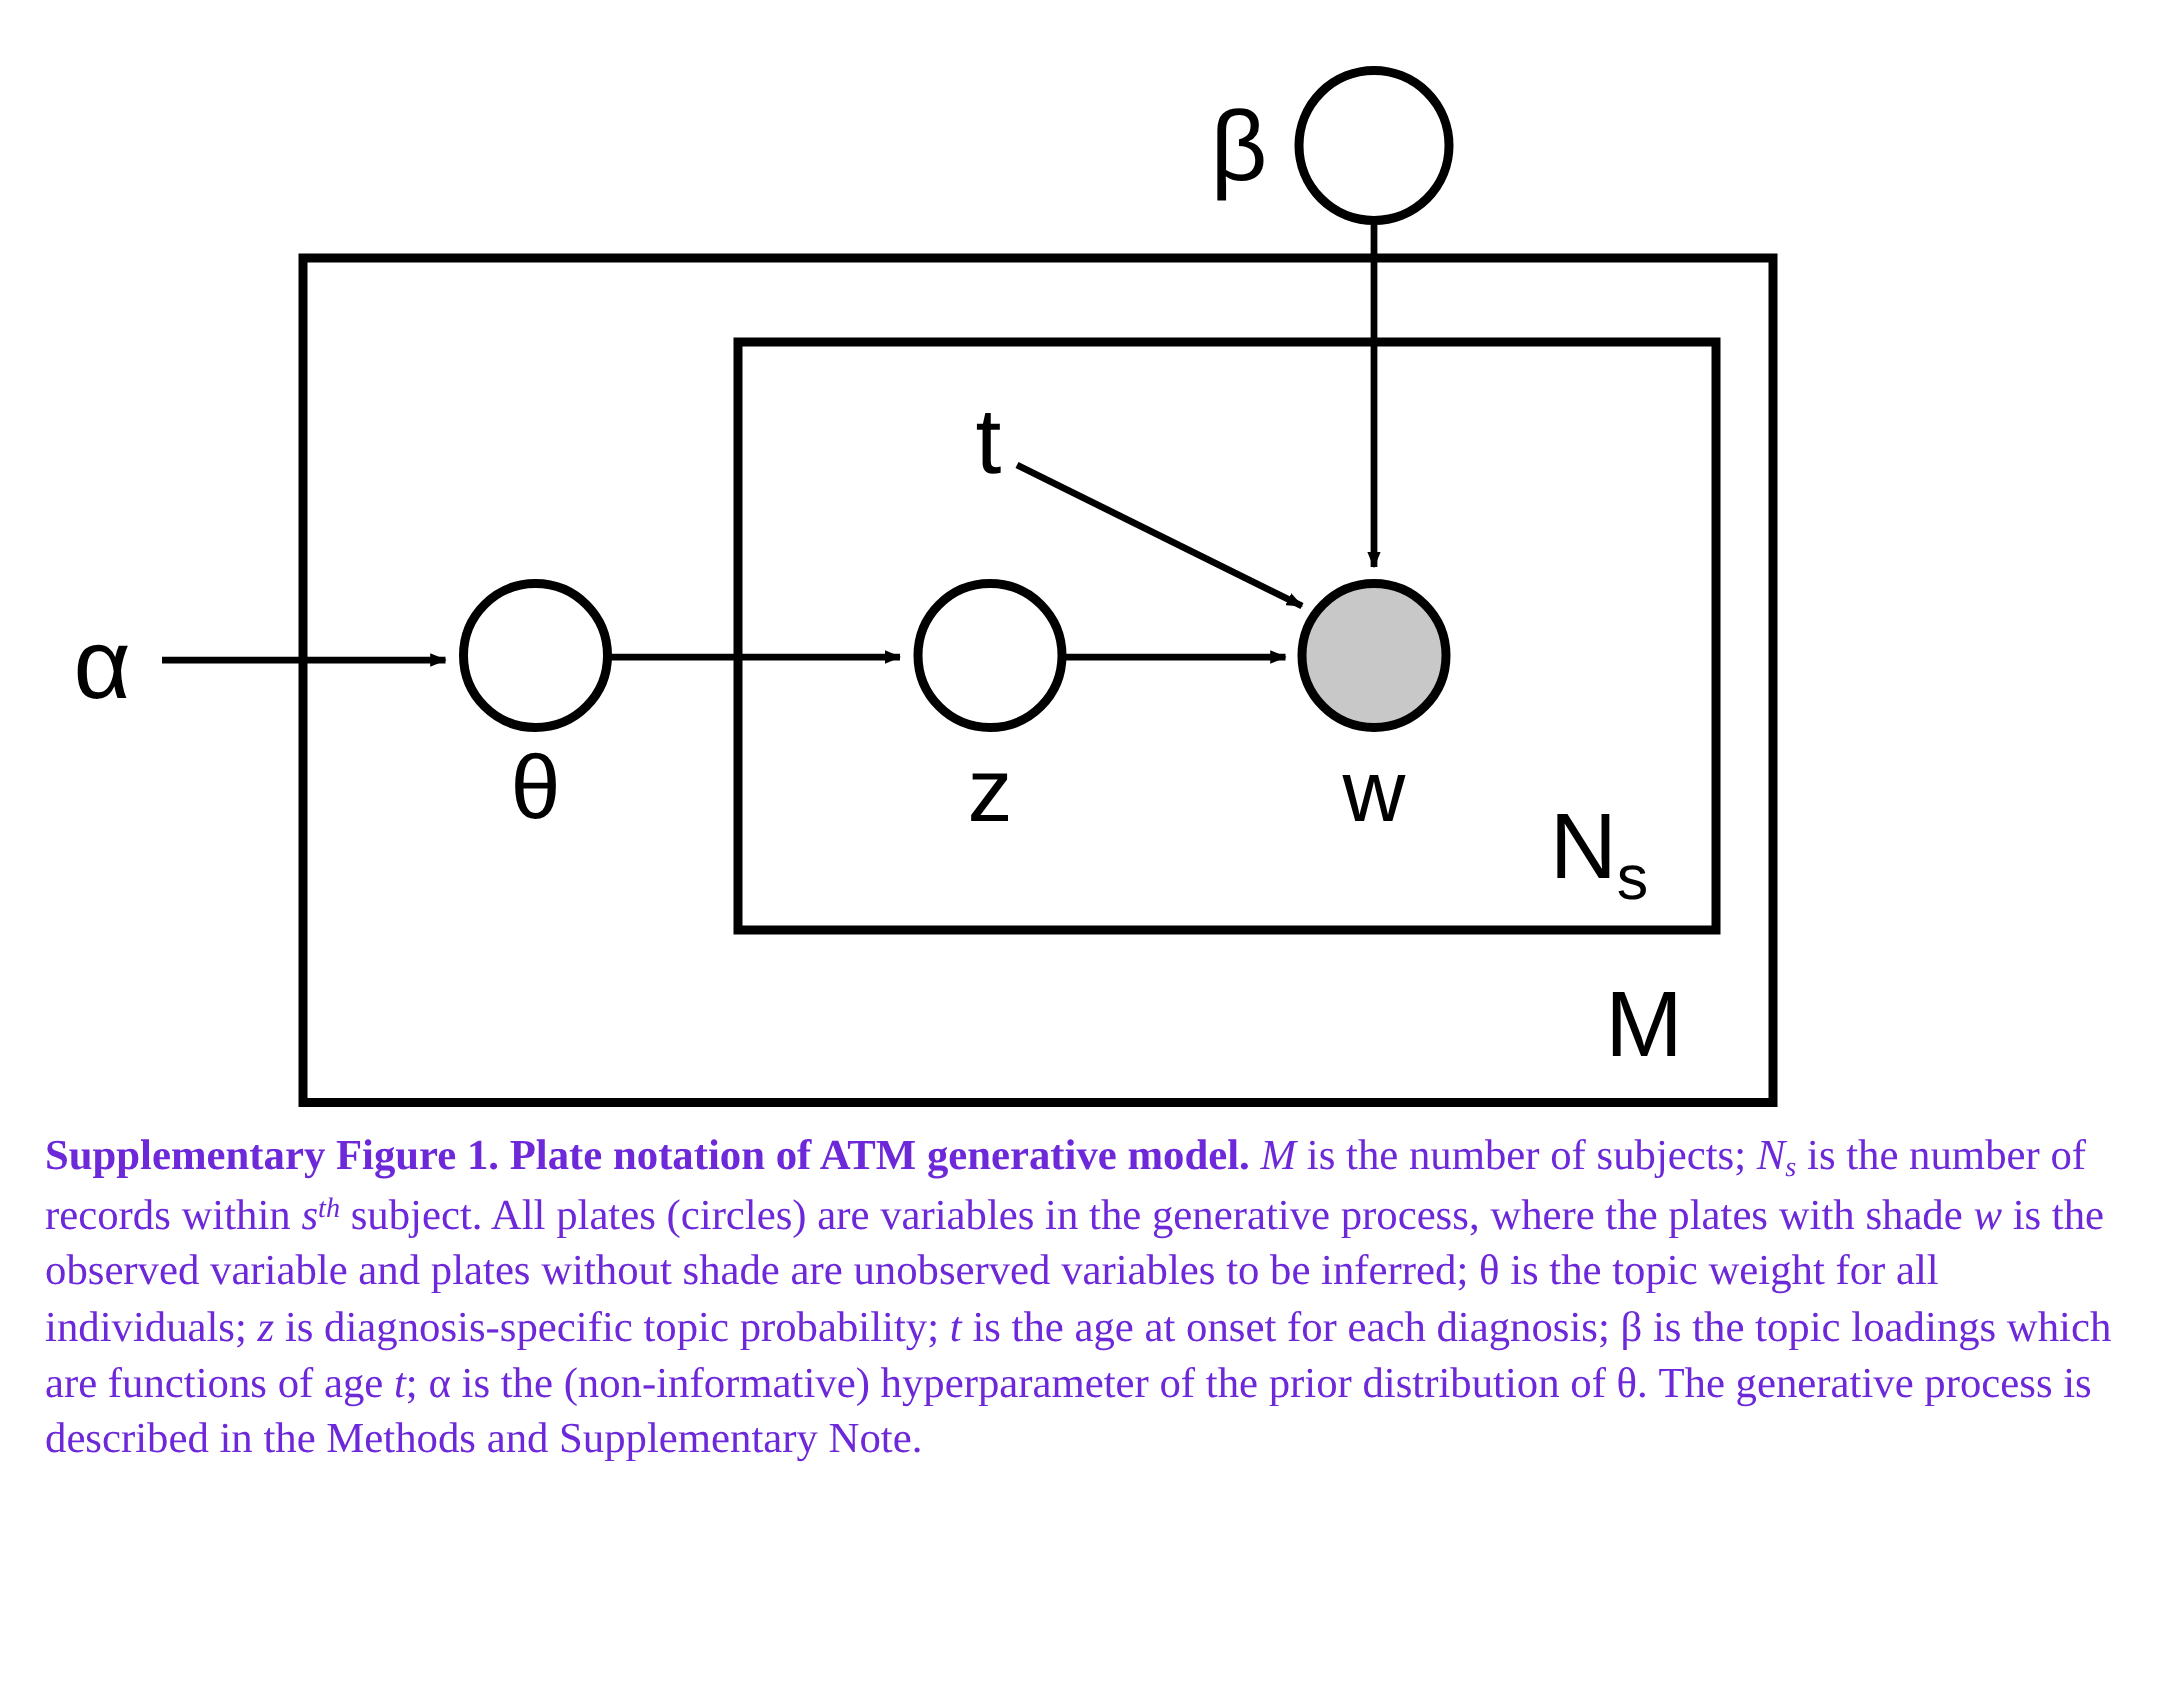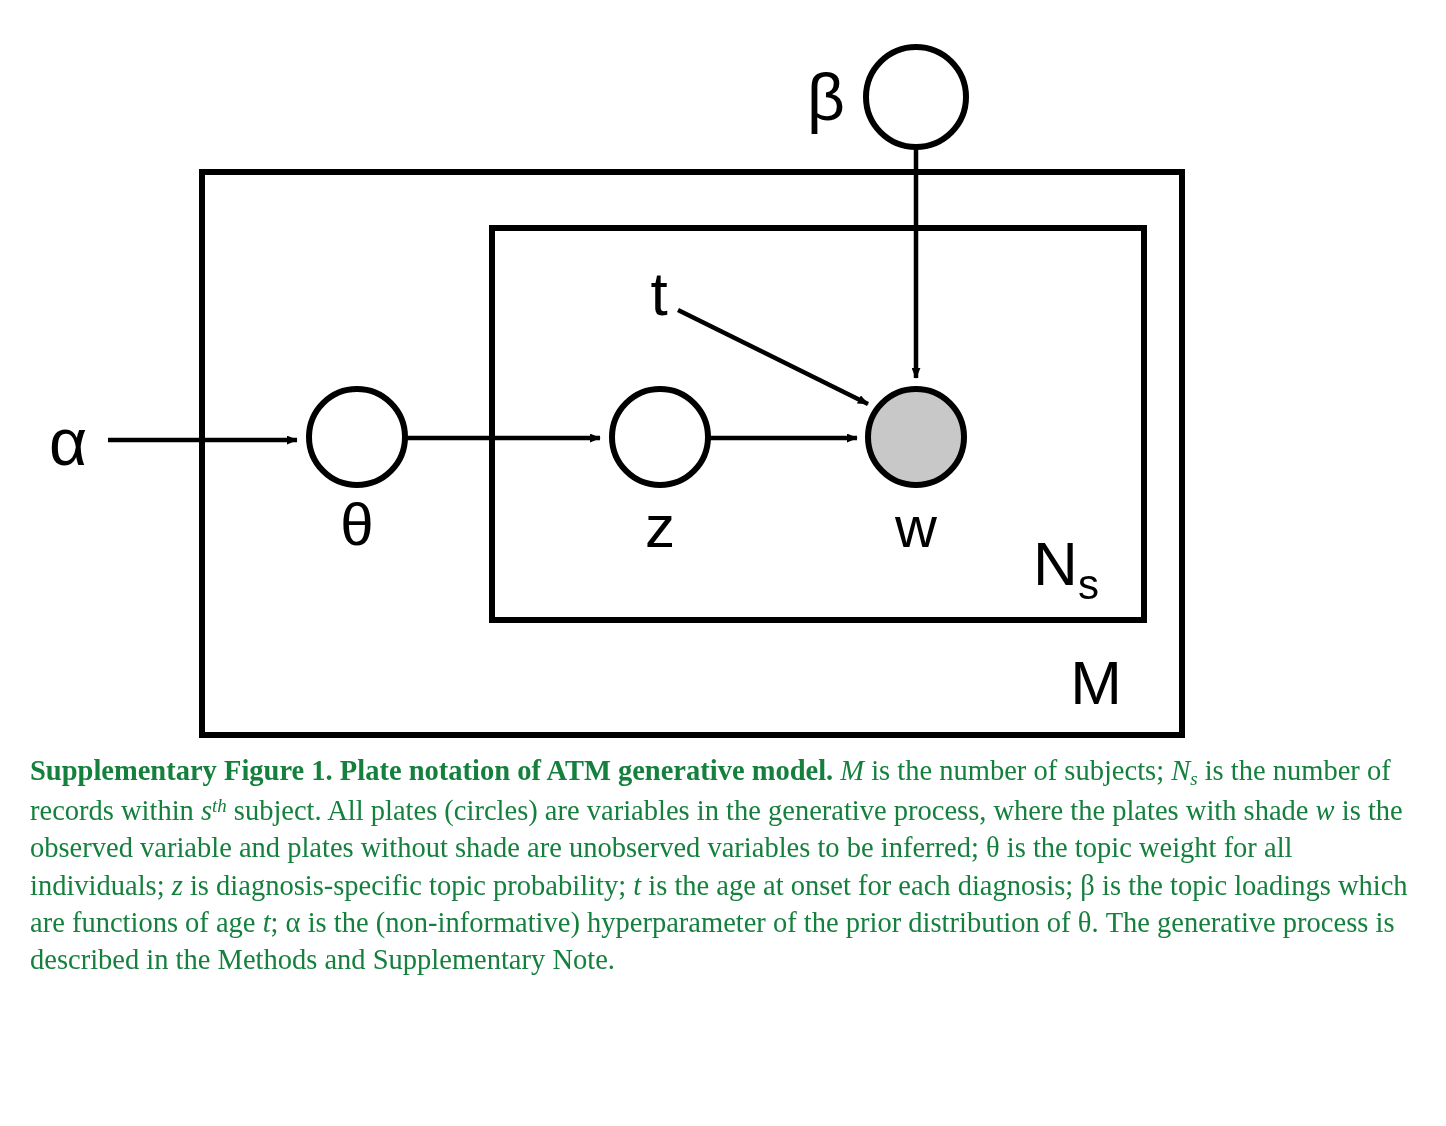--- a/index.html
+++ b/index.html
@@ -28,21 +28,21 @@
   }
   #caption {
     position: absolute;
     left: 30px;
     top: 752px;
     width: 1386px;
     font-family: "Liberation Serif", serif;
     font-size: 28.5px;
     line-height: 1.31;
     text-align: left;
-    color: #15803d;
+    color: #6d28d9;
   }
   #caption b {
     font-weight: bold;
   }
   .ital {
     font-style: italic;
   }
   .sub {
     font-size: 0.66em;
     vertical-align: -0.28em;

